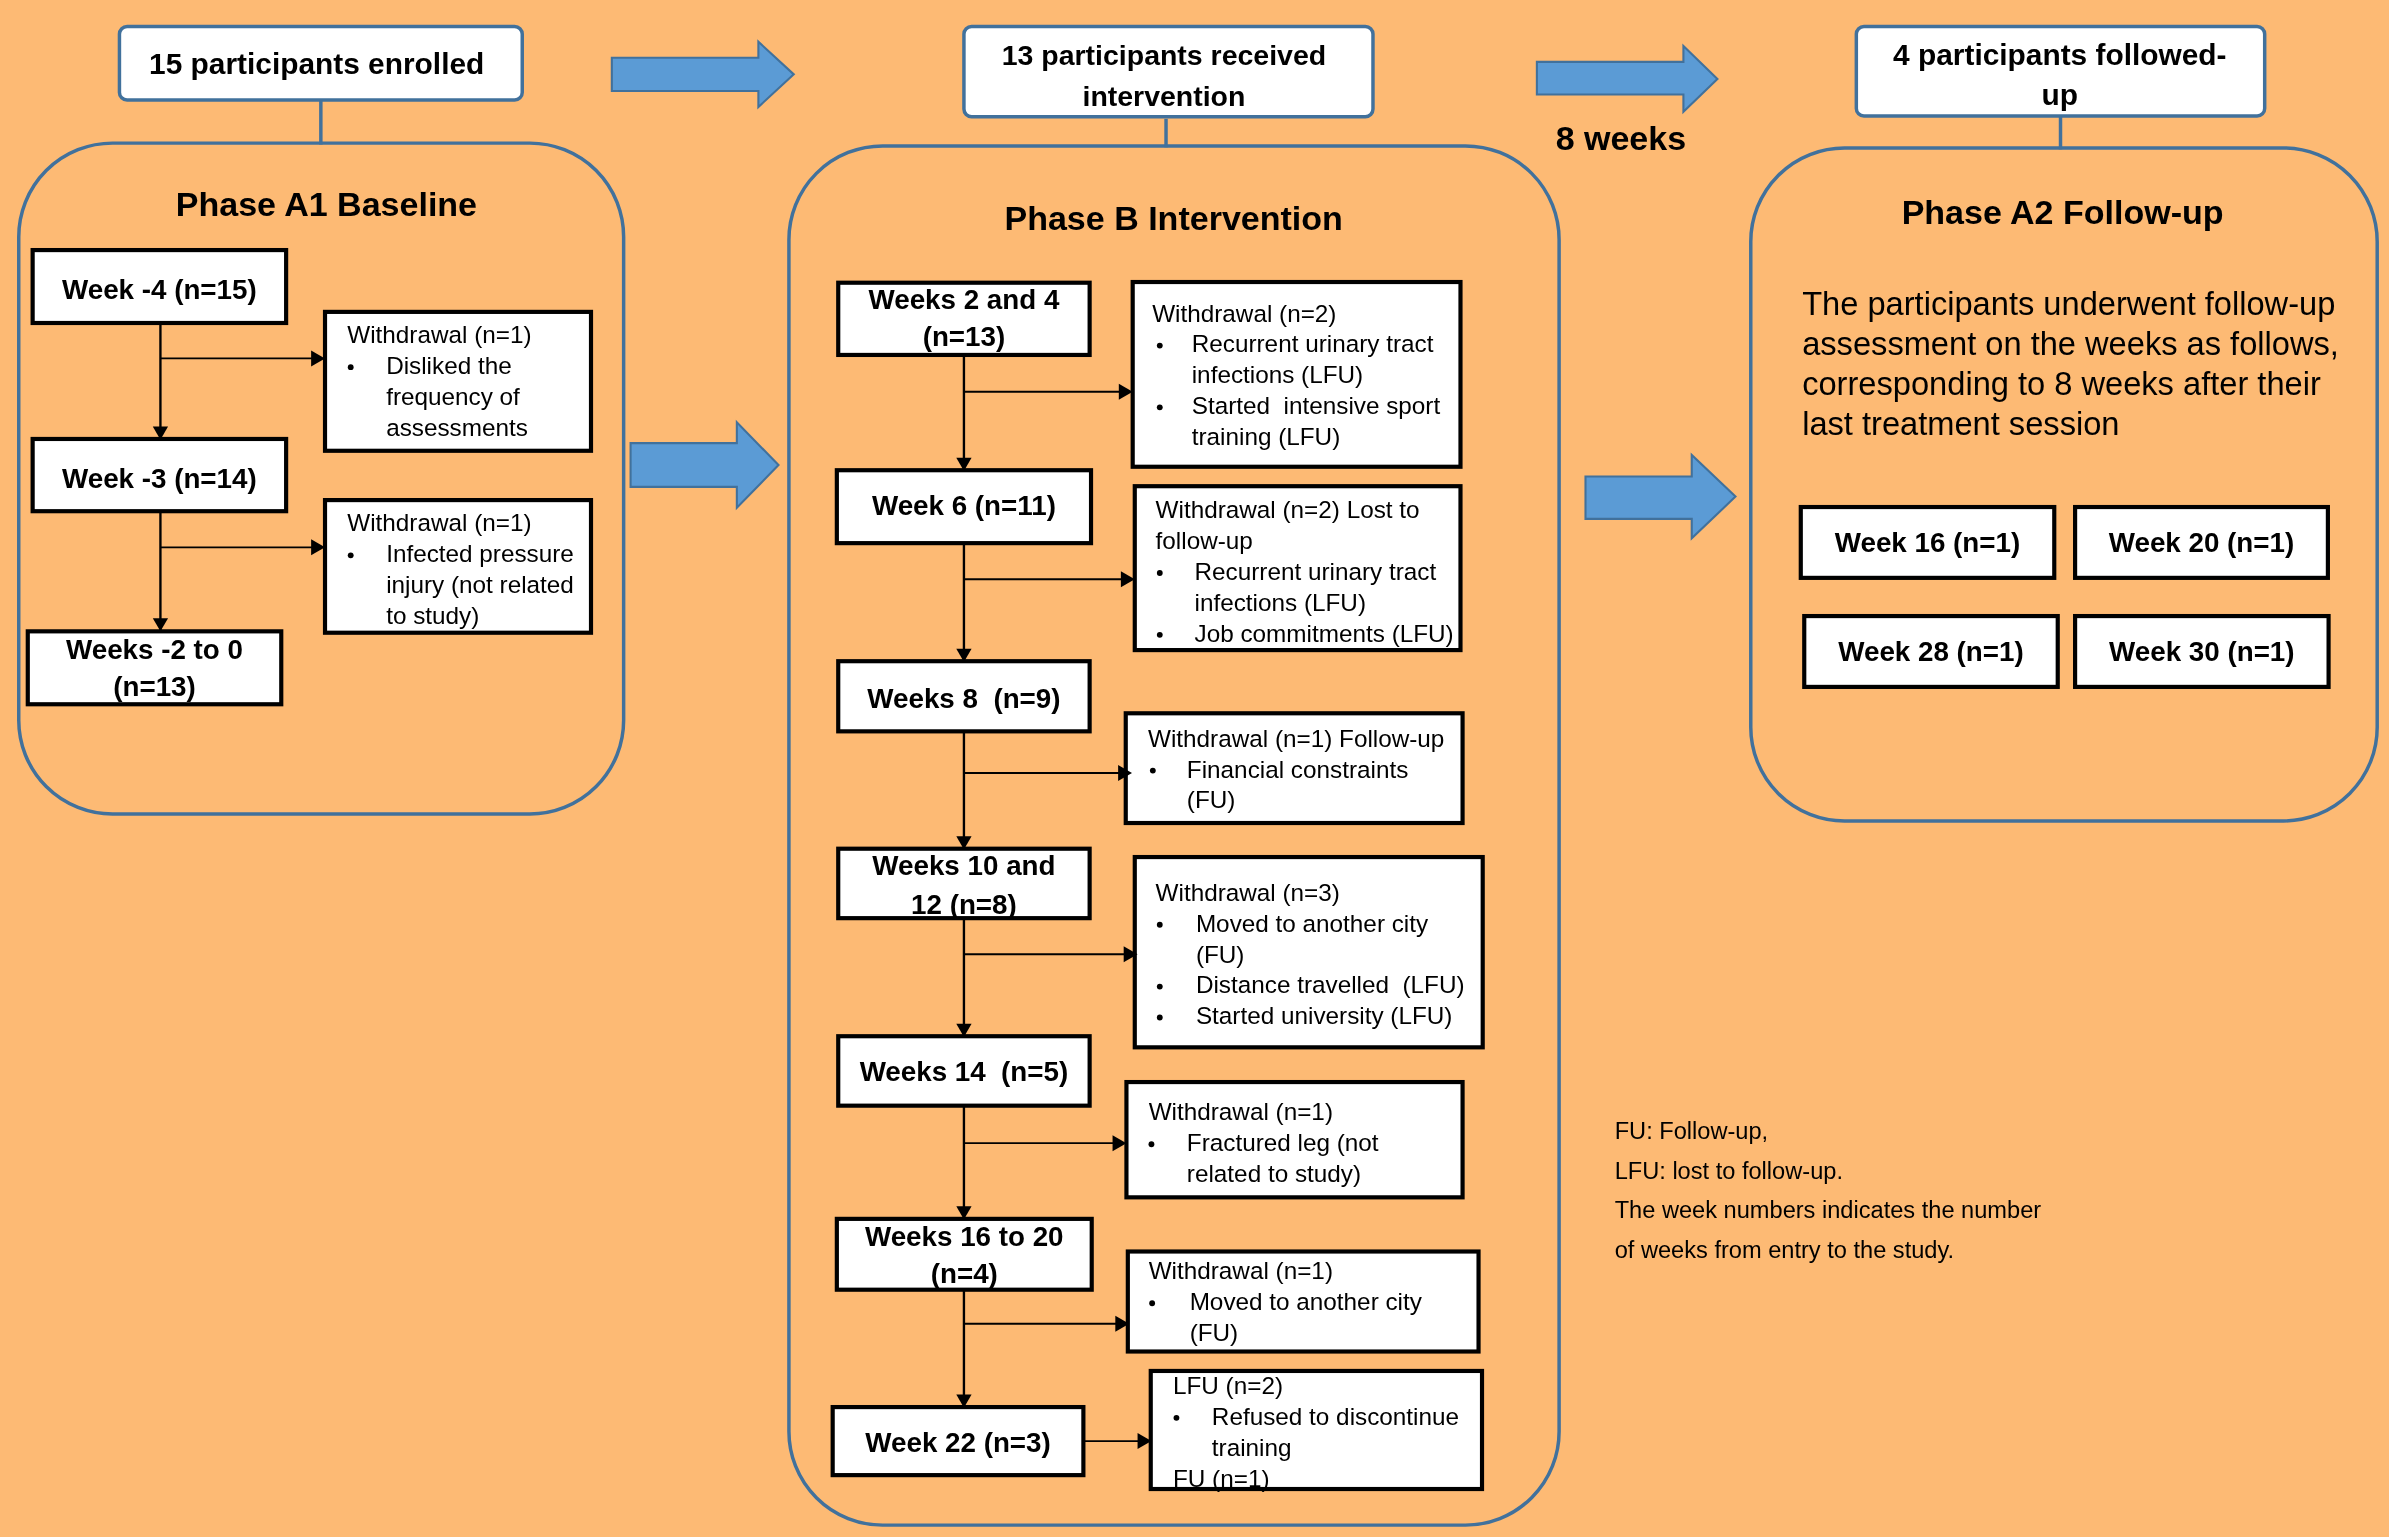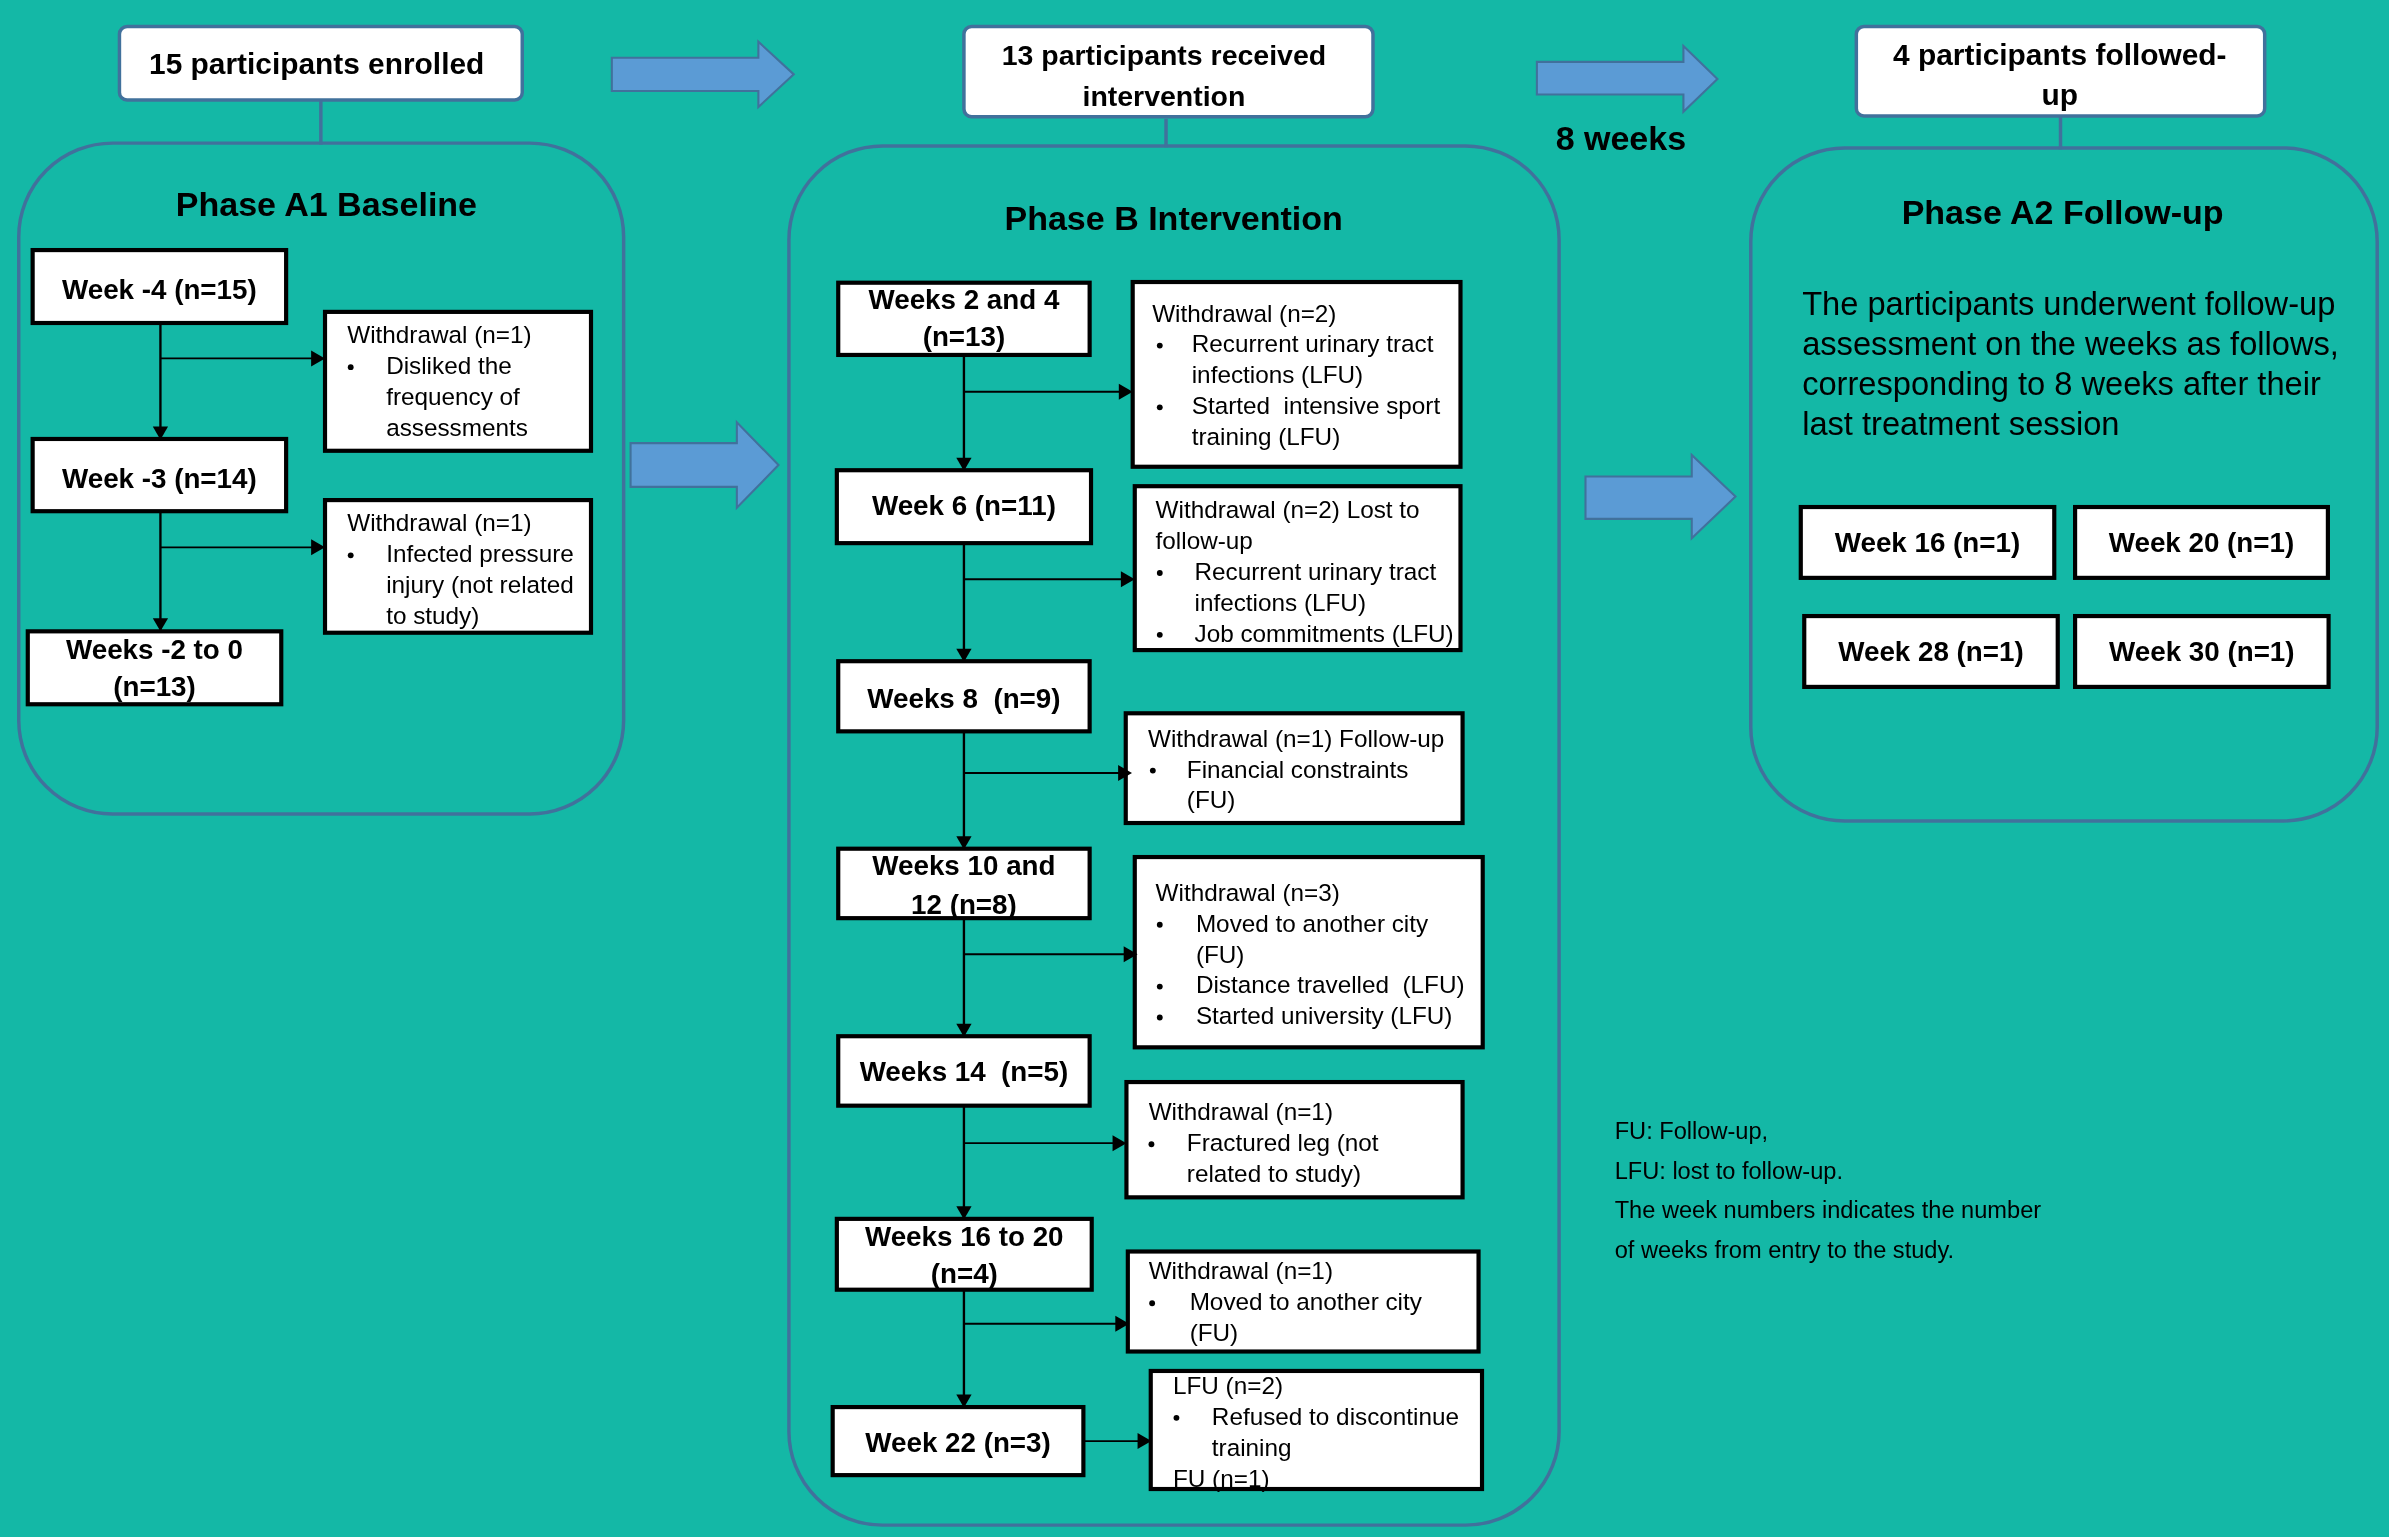--- a/index.html
+++ b/index.html
@@ -1,19 +1,19 @@
 <!DOCTYPE html>
 <html style="font-size:11px"><head>
 <meta charset="utf-8">
 <title>Participant flow diagram</title>
 <style>
   html,body{margin:0;padding:0;background:#fff;}
   body{width:2389px;height:1537px;overflow:hidden;
        font-family:"Liberation Sans", sans-serif;}
-  #stage{position:relative;width:2389px;height:1537px;background:#14b8a6;}
+  #stage{position:relative;width:2389px;height:1537px;background:#fdba74;}
   svg{position:absolute;left:0;top:0;}
   .rrect{fill:#fff;stroke:#41719C;stroke-width:5;}
   .rrect-big{fill:none;stroke:#41719C;stroke-width:5;}
   .arrowshape{fill:#5B9BD5;stroke:#41719C;stroke-width:3;}
   .box{fill:#fff;stroke:#000;stroke-width:6;}
   text{fill:#000;}
   .tb{font-weight:bold;}
   .tn{font-weight:normal;}
 </style>
 </head>

